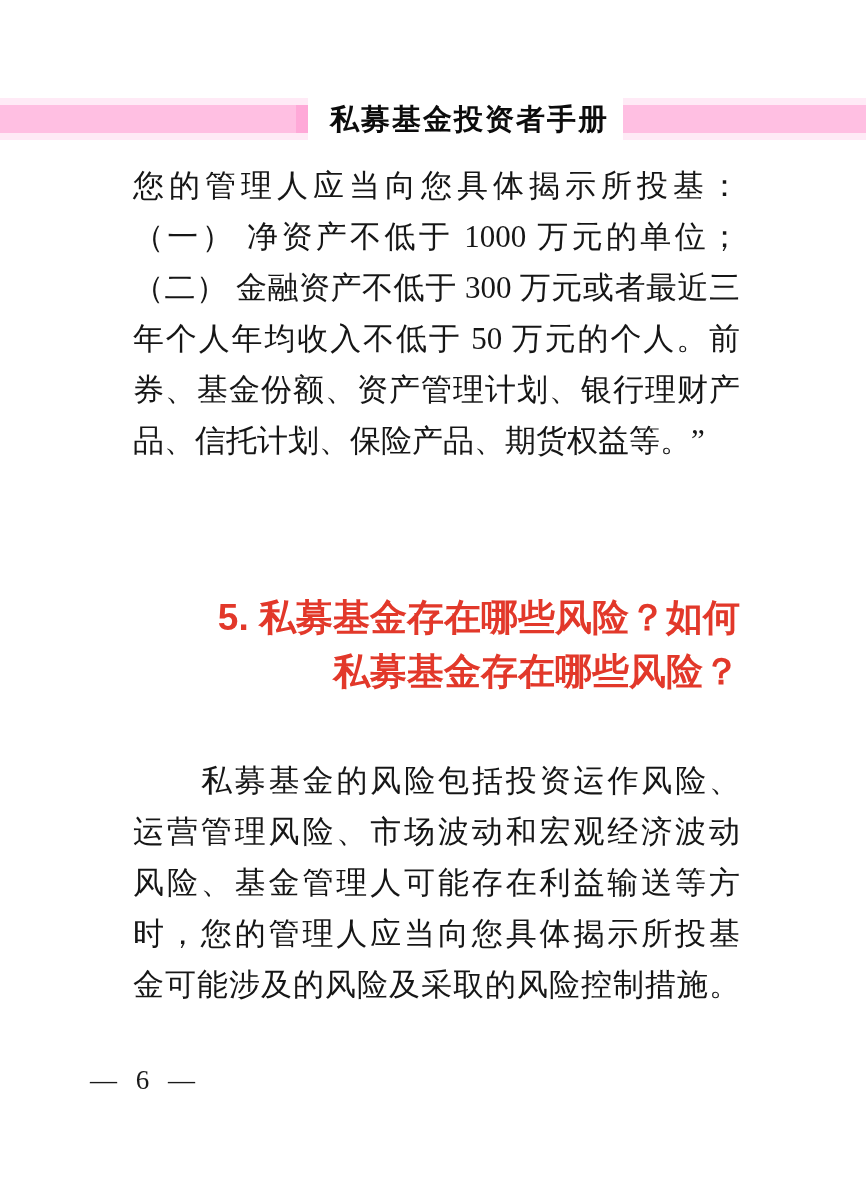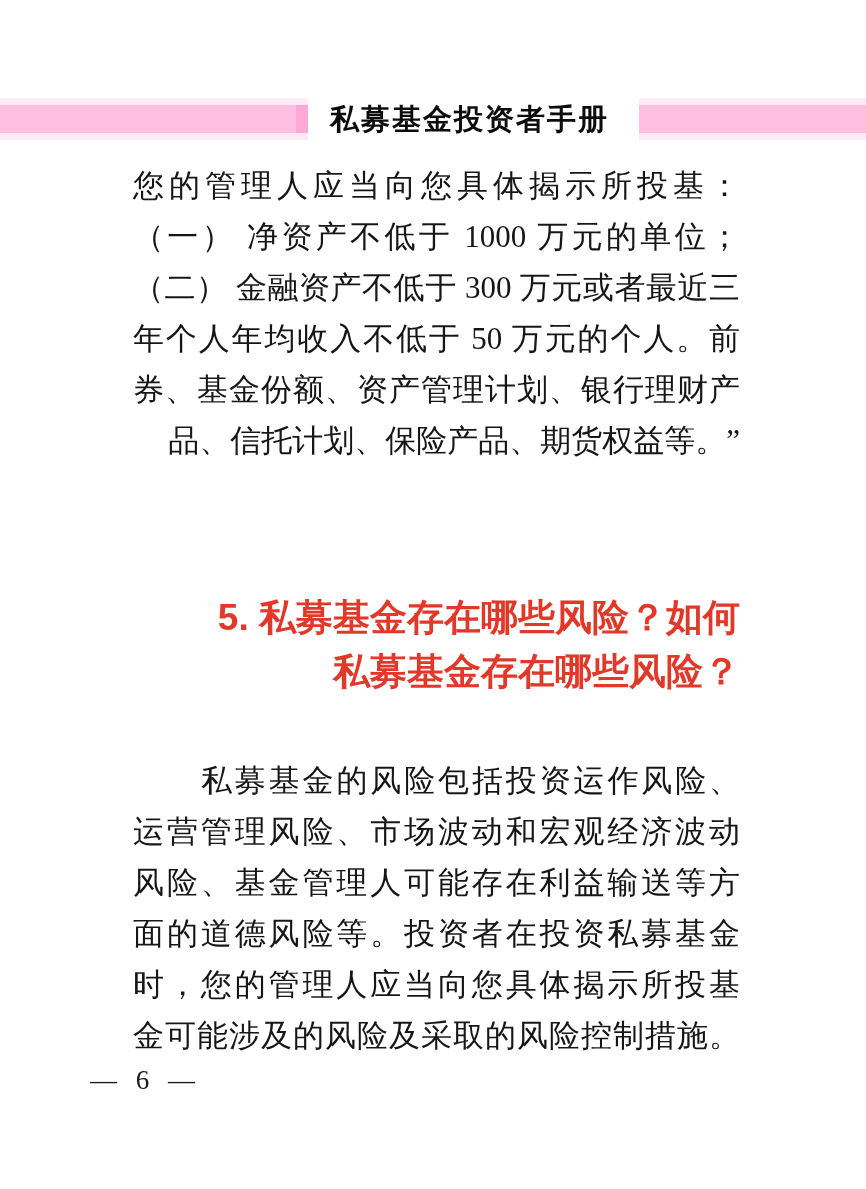--- a/index.html
+++ b/index.html
@@ -32,21 +32,21 @@
     border-top: 7px solid var(--bar-pink-light, #ffeaf6);
     border-bottom: 7px solid var(--bar-pink-light, #ffeaf6);
   }
   .bar-left {
     width: 308px;
     background: linear-gradient(90deg, var(--bar-pink, #ffbfe2) 0 96%, #ffa9d8 96% 100%);
   }
   .bar-right { flex: 1; }
   .header-title {
     align-self: center;
-    padding: 0 30px 0 22px;
+    padding: 0 14px 0 22px;
     font-family: "Liberation Sans", "DejaVu Sans", sans-serif;
     font-weight: bold;
     font-size: 29px;
     letter-spacing: 2px;
     line-height: 42px;
     white-space: nowrap;
     color: #0c0c0c;
   }
 
   
@@ -57,21 +57,21 @@
     font-size: 31px;
     line-height: 51px;
   }
   .para1 { top: 160px; }
   .para2 { top: 755px; }
   .line {
     text-align: justify;
     text-align-last: justify;
   }
   .line.natural {
-    text-align: right;
+    text-align: left;
     text-align-last: auto;
   }
   .line.indent { text-indent: 68px; }
 
   
   .section-heading {
     position: absolute;
     left: 133px;
     top: 591px;
     width: 607px;
@@ -118,20 +118,19 @@
 
   <div class="section-heading">
     <div class="h-line indent">5. 私募基金存在哪些风险？如何</div>
     <div class="h-line">私募基金存在哪些风险？</div>
   </div>
 
   <div class="textblock para2">
     <div class="line indent">私募基金的风险包括投资运作风险、</div>
     <div class="line">运营管理风险、市场波动和宏观经济波动</div>
     <div class="line">风险、基金管理人可能存在利益输送等方</div>
-    <div class="line">面的道德风险等。投资者在投资私募基金</div>
     <div class="line">时，您的管理人应当向您具体揭示所投基</div>
     <div class="line">金可能涉及的风险及采取的风险控制措施。</div>
   </div>
 
   <div class="page-number">— 6 —</div>
 
 </div>
 
 </body></html>

